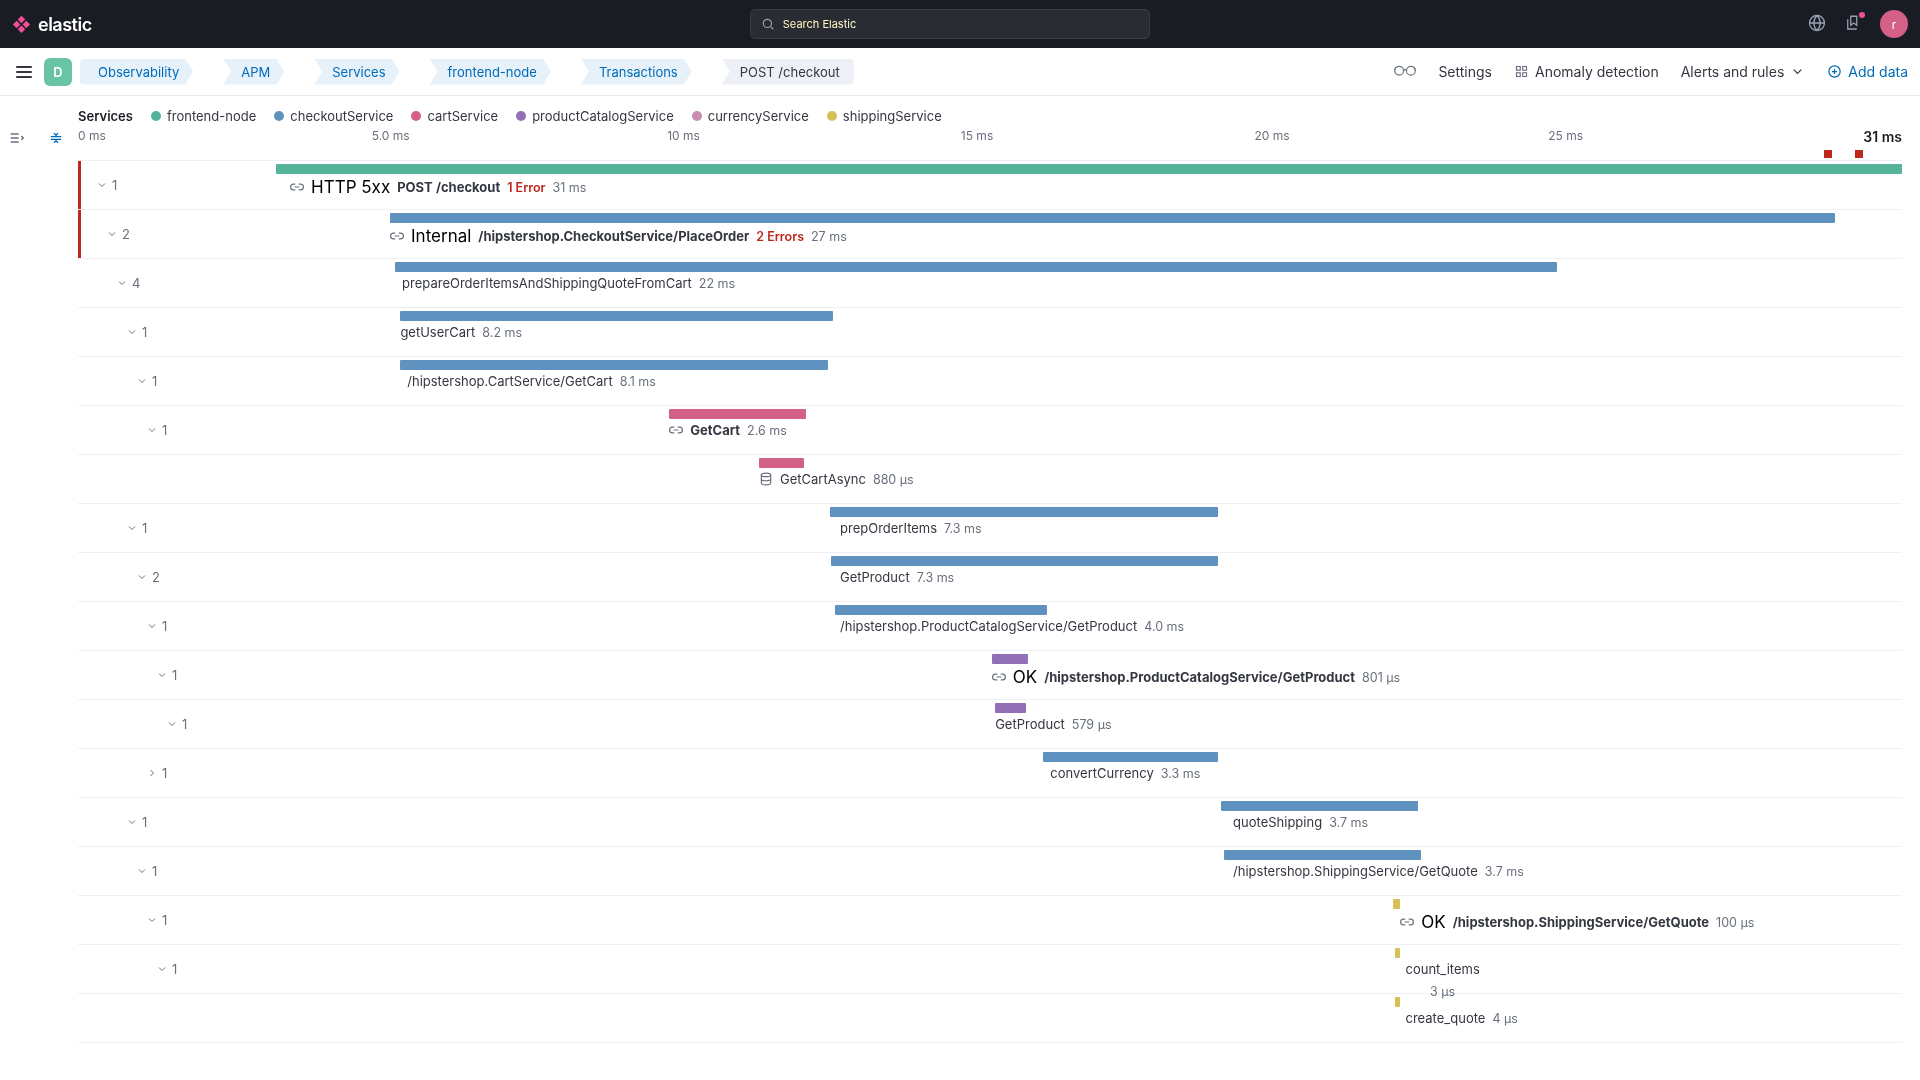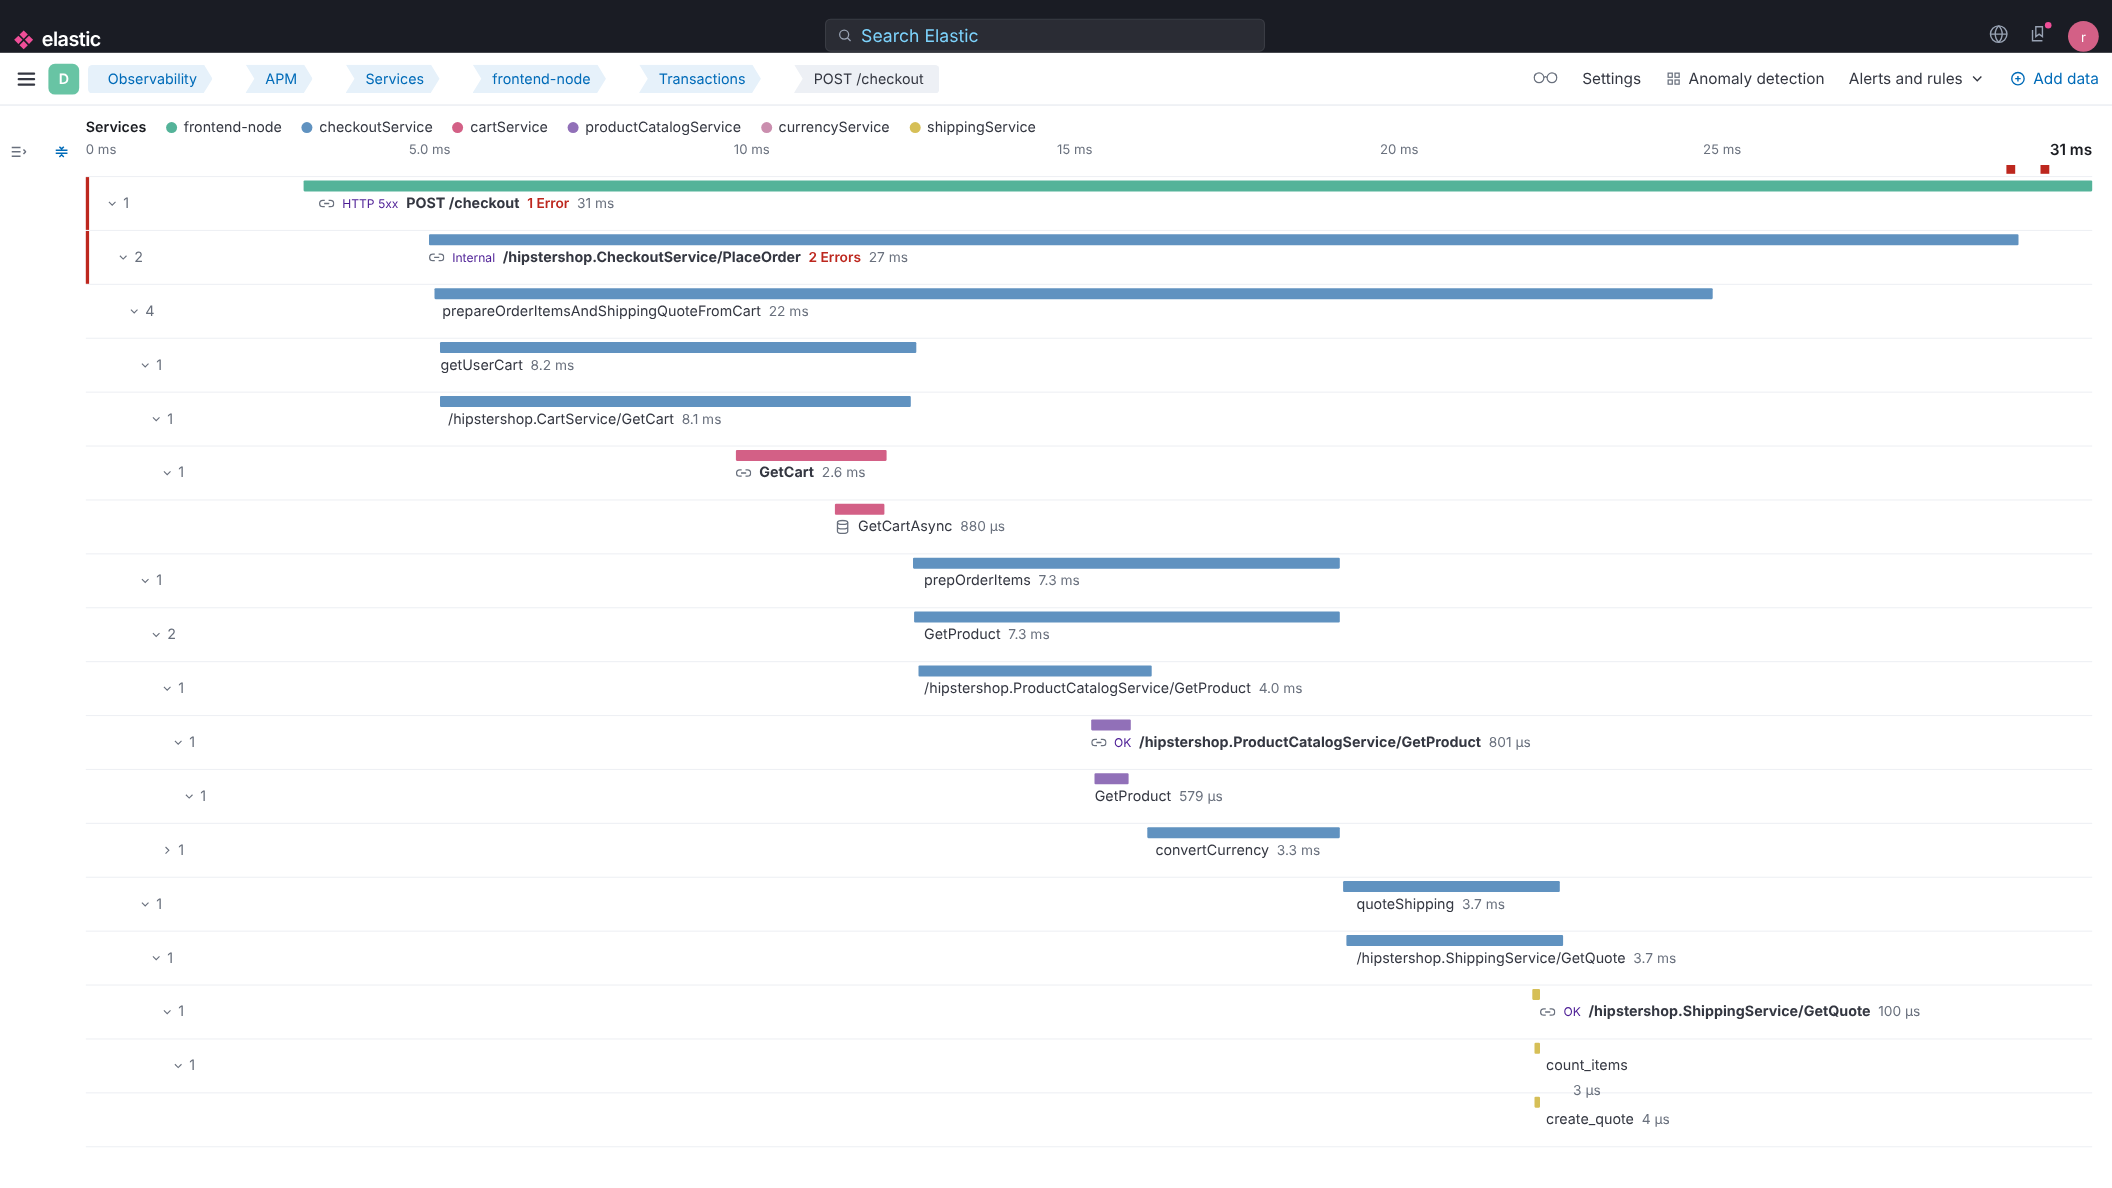--- a/index.html
+++ b/index.html
@@ -1,25 +1,25 @@
 <!DOCTYPE html>
 <html><head>
 <meta charset="utf-8">
 <style>
 * { margin:0; padding:0; box-sizing:border-box; font-family:'Inter',-apple-system,BlinkMacSystemFont,'Segoe UI',Helvetica,Arial,sans-serif; }
 body { background:#fff; font-size:13px; color:#1a1c21; width:1920px; height:1080px; overflow:hidden; }
-.topbar { background:#1a1c24; height:48px; display:flex; align-items:flex-end; padding:1px 12px; }
+.topbar { background:#1a1c24; height:48px; display:flex; align-items:center; padding:1px 12px; }
 .logo { display:flex; align-items:center; gap:6px; }
 .logo-cluster { width:20px; height:20px; position:relative; }
 .logo-cluster::before { content:"❖"; color:#f04e98; position:absolute; font-size:18px; }
 .logo-text { color:#fff; font-weight:600; font-size:18px; letter-spacing:-0.5px; }
 .search-wrap { flex:1; display:flex; justify-content:center; }
 .search { width:400px; height:30px; background:#2a2c34; border:1px solid #3a3c44; border-radius:5px; display:flex; align-items:center; padding:0 10px; gap:8px; }
 .search svg { width:14px; height:14px; stroke:#98a2b3; }
-.search-ph { color:#7dd3fc; font-size:16px; }
+.search-ph { color:#fef9c3; font-size:11px; }
 .top-icons { display:flex; align-items:center; gap:18px; }
 .top-icon { color:#98a2b3; position:relative; }
 .dot { width:6px; height:6px; background:#f04e98; border-radius:50%; position:absolute; top:-2px; right:-3px; }
 .avatar { width:28px; height:28px; border-radius:50%; background:#d36086; color:#fff; display:flex; align-items:center; justify-content:center; font-size:12px; }
 .subbar { height:48px; border-bottom:1px solid #e4e8ee; display:flex; align-items:center; padding:0 12px; gap:8px; }
 .menu-btn { width:24px; display:flex; flex-direction:column; gap:3px; cursor:pointer; padding:4px;}
 .menu-btn span{height:2px;background:#343741;border-radius:1px;}
 .space-badge { width:28px; height:28px; background:#68c4a4; color:#fff; border-radius:6px; display:flex; align-items:center; justify-content:center; font-weight:600; font-size:13px; }
 .crumbs { display:flex; align-items:center;gap:36px; }
 .crumb { background:#e6f1fa; color:#006bb8; height:26px; display:flex; align-items:center; padding:0 14px 0 18px; font-size:13px; position:relative; clip-path:polygon(0 0,calc(100% - 8px) 0,100% 50%,calc(100% - 8px) 100%,0 100%,8px 50%); margin-left:-6px; cursor:pointer;}
@@ -45,21 +45,21 @@
 .row { height:49px; border-bottom:1px solid #eef0f4; display:flex; position:relative;}
 .row.err::before{content:"";position:absolute;left:0;top:0;bottom:0;width:3px;background:#bd271e;}
 .gutter { width:100px; position:relative; display:flex; align-items:center; }
 .toggle { position:absolute; display:flex; align-items:center; gap:4px; color:#69707d; font-size:13px; cursor:pointer;}
 .toggle svg{width:12px;height:12px;stroke:#69707d;}
 .track { flex:1; position:relative; }
 .bar { position:absolute; height:10px; top:3px; border-radius:1px;}
 .label { position:absolute; top:16px; font-size:13px; color:#343741; display:flex; align-items:center; gap:7px; white-space:nowrap;}
 .label .dur{color:#69707d;font-size:12.5px;}
 .label .err{color:#bd271e;font-weight:600;font-size:12.5px;}
-.label .meta{color:#4c1d95;font-size:11px;}
+.label .meta{color:#000000;font-size:17px;}
 .label .bold{font-weight:700;}
 .ico{width:14px;height:14px;display:inline-flex;}
 </style>
 </head>
 <body>
 
 <div class="topbar">
   <div class="logo">
     <span class="logo-cluster"></span>
     <span class="logo-text">elastic</span>

